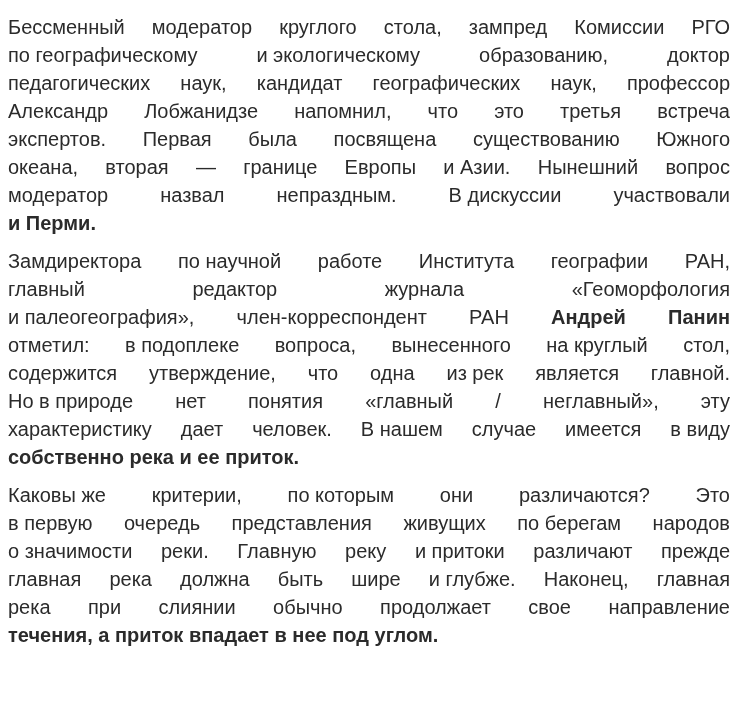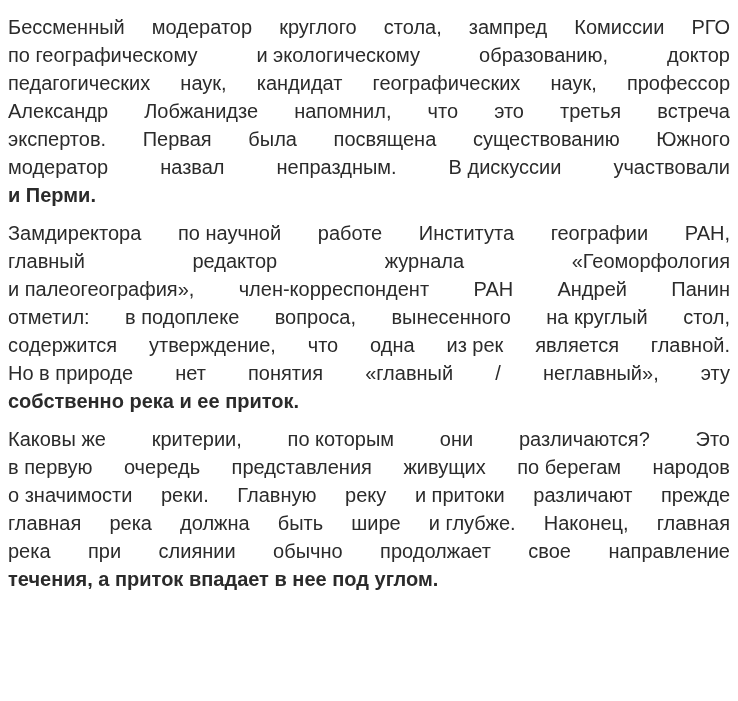--- a/index.html
+++ b/index.html
@@ -14,43 +14,45 @@
     line-height: 28px;
     color: #2b2b2b;
   }
   .article { width: 100%; }
   .para { margin: 7px 0 10px 0; }
   
   .line { text-align: justify; text-align-last: justify; }
   .line.last { text-align-last: left; font-weight: bold; }
   
   .w { display: inline-block; white-space: nowrap; }
-  .w.b { font-weight: 400; }
+  .w.b { font-weight: 700; }
 </style>
 </head>
 <body style="background: rgb(255, 255, 255); color: rgb(43, 43, 43);">
 
 <div class="page">
   <article id="article" class="article">
       <div class="para">
         <div class="line"><span class="w">Бессменный</span> <span class="w">модератор</span> <span class="w">круглого</span> <span class="w">стола,</span> <span class="w">зампред</span> <span class="w">Комиссии</span> <span class="w">РГО</span></div>
         <div class="line"><span class="w">по&nbsp;географическому</span> <span class="w">и&nbsp;экологическому</span> <span class="w">образованию,</span> <span class="w">доктор</span></div>
         <div class="line"><span class="w">педагогических</span> <span class="w">наук,</span> <span class="w">кандидат</span> <span class="w">географических</span> <span class="w">наук,</span> <span class="w">профессор</span></div>
         <div class="line"><span class="w">Александр</span> <span class="w">Лобжанидзе</span> <span class="w">напомнил,</span> <span class="w">что</span> <span class="w">это</span> <span class="w">третья</span> <span class="w">встреча</span></div>
         <div class="line"><span class="w">экспертов.</span> <span class="w">Первая</span> <span class="w">была</span> <span class="w">посвящена</span> <span class="w">существованию</span> <span class="w">Южного</span></div>
+        <div class="line"><span class="w">океана,</span> <span class="w">вторая</span> <span class="w">—</span> <span class="w">границе</span> <span class="w">Европы</span> <span class="w">и&nbsp;Азии.</span> <span class="w">Нынешний</span> <span class="w">вопрос</span></div>
         <div class="line"><span class="w">модератор</span> <span class="w">назвал</span> <span class="w">непраздным.</span> <span class="w">В&nbsp;дискуссии</span> <span class="w">участвовали</span></div>
         <div class="line last"><span class="w">и</span> <span class="w">Перми.</span></div>
       </div>
       <div class="para">
         <div class="line"><span class="w">Замдиректора</span> <span class="w">по&nbsp;научной</span> <span class="w">работе</span> <span class="w">Института</span> <span class="w">географии</span> <span class="w">РАН,</span></div>
         <div class="line"><span class="w">главный</span> <span class="w">редактор</span> <span class="w">журнала</span> <span class="w">«Геоморфология</span></div>
         <div class="line"><span class="w">и&nbsp;палеогеография»,</span> <span class="w">член-корреспондент</span> <span class="w">РАН</span> <span class="w b">Андрей</span> <span class="w b">Панин</span></div>
         <div class="line"><span class="w">отметил:</span> <span class="w">в&nbsp;подоплеке</span> <span class="w">вопроса,</span> <span class="w">вынесенного</span> <span class="w">на&nbsp;круглый</span> <span class="w">стол,</span></div>
         <div class="line"><span class="w">содержится</span> <span class="w">утверждение,</span> <span class="w">что</span> <span class="w">одна</span> <span class="w">из&nbsp;рек</span> <span class="w">является</span> <span class="w">главной.</span></div>
         <div class="line"><span class="w">Но&nbsp;в&nbsp;природе</span> <span class="w">нет</span> <span class="w">понятия</span> <span class="w">«главный</span> <span class="w">/</span> <span class="w">неглавный»,</span> <span class="w">эту</span></div>
+        <div class="line"><span class="w">характеристику</span> <span class="w">дает</span> <span class="w">человек.</span> <span class="w">В&nbsp;нашем</span> <span class="w">случае</span> <span class="w">имеется</span> <span class="w">в&nbsp;виду</span></div>
         <div class="line last"><span class="w">собственно</span> <span class="w">река</span> <span class="w">и</span> <span class="w">ее</span> <span class="w">приток.</span></div>
       </div>
       <div class="para">
         <div class="line"><span class="w">Каковы&nbsp;же</span> <span class="w">критерии,</span> <span class="w">по&nbsp;которым</span> <span class="w">они</span> <span class="w">различаются?</span> <span class="w">Это</span></div>
         <div class="line"><span class="w">в&nbsp;первую</span> <span class="w">очередь</span> <span class="w">представления</span> <span class="w">живущих</span> <span class="w">по&nbsp;берегам</span> <span class="w">народов</span></div>
         <div class="line"><span class="w">о&nbsp;значимости</span> <span class="w">реки.</span> <span class="w">Главную</span> <span class="w">реку</span> <span class="w">и&nbsp;притоки</span> <span class="w">различают</span> <span class="w">прежде</span></div>
         <div class="line"><span class="w">главная</span> <span class="w">река</span> <span class="w">должна</span> <span class="w">быть</span> <span class="w">шире</span> <span class="w">и&nbsp;глубже.</span> <span class="w">Наконец,</span> <span class="w">главная</span></div>
         <div class="line"><span class="w">река</span> <span class="w">при</span> <span class="w">слиянии</span> <span class="w">обычно</span> <span class="w">продолжает</span> <span class="w">свое</span> <span class="w">направление</span></div>
         <div class="line last"><span class="w">течения,</span> <span class="w">а</span> <span class="w">приток</span> <span class="w">впадает</span> <span class="w">в</span> <span class="w">нее</span> <span class="w">под</span> <span class="w">углом.</span></div>
       </div>

